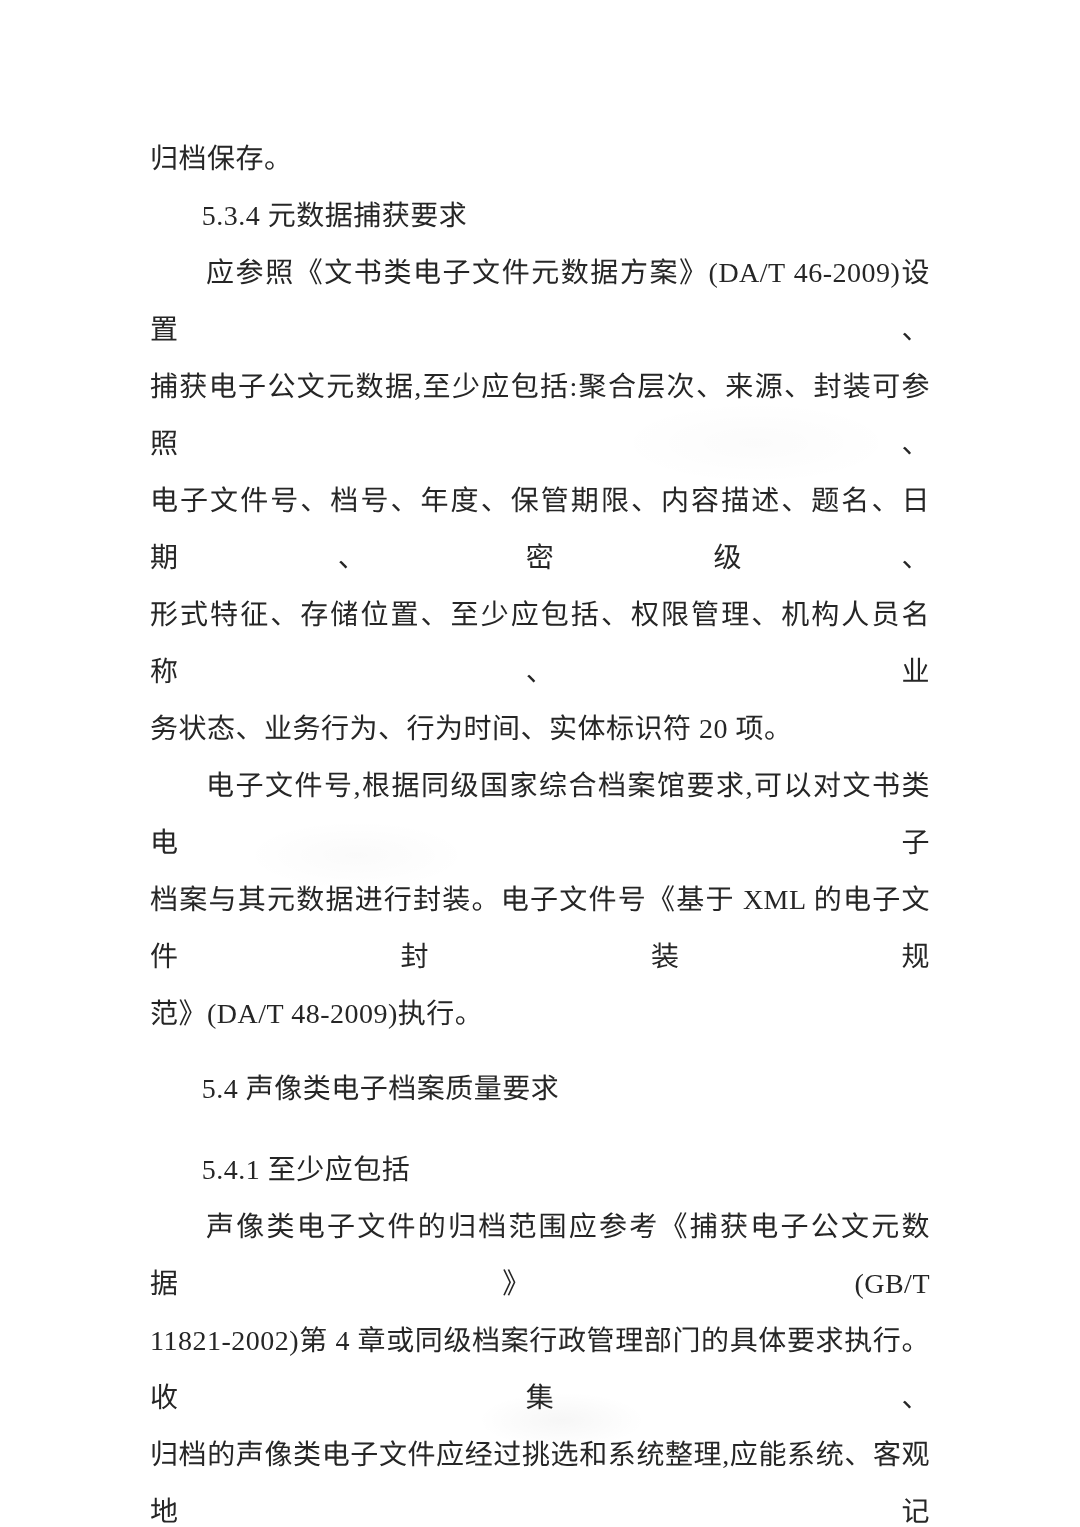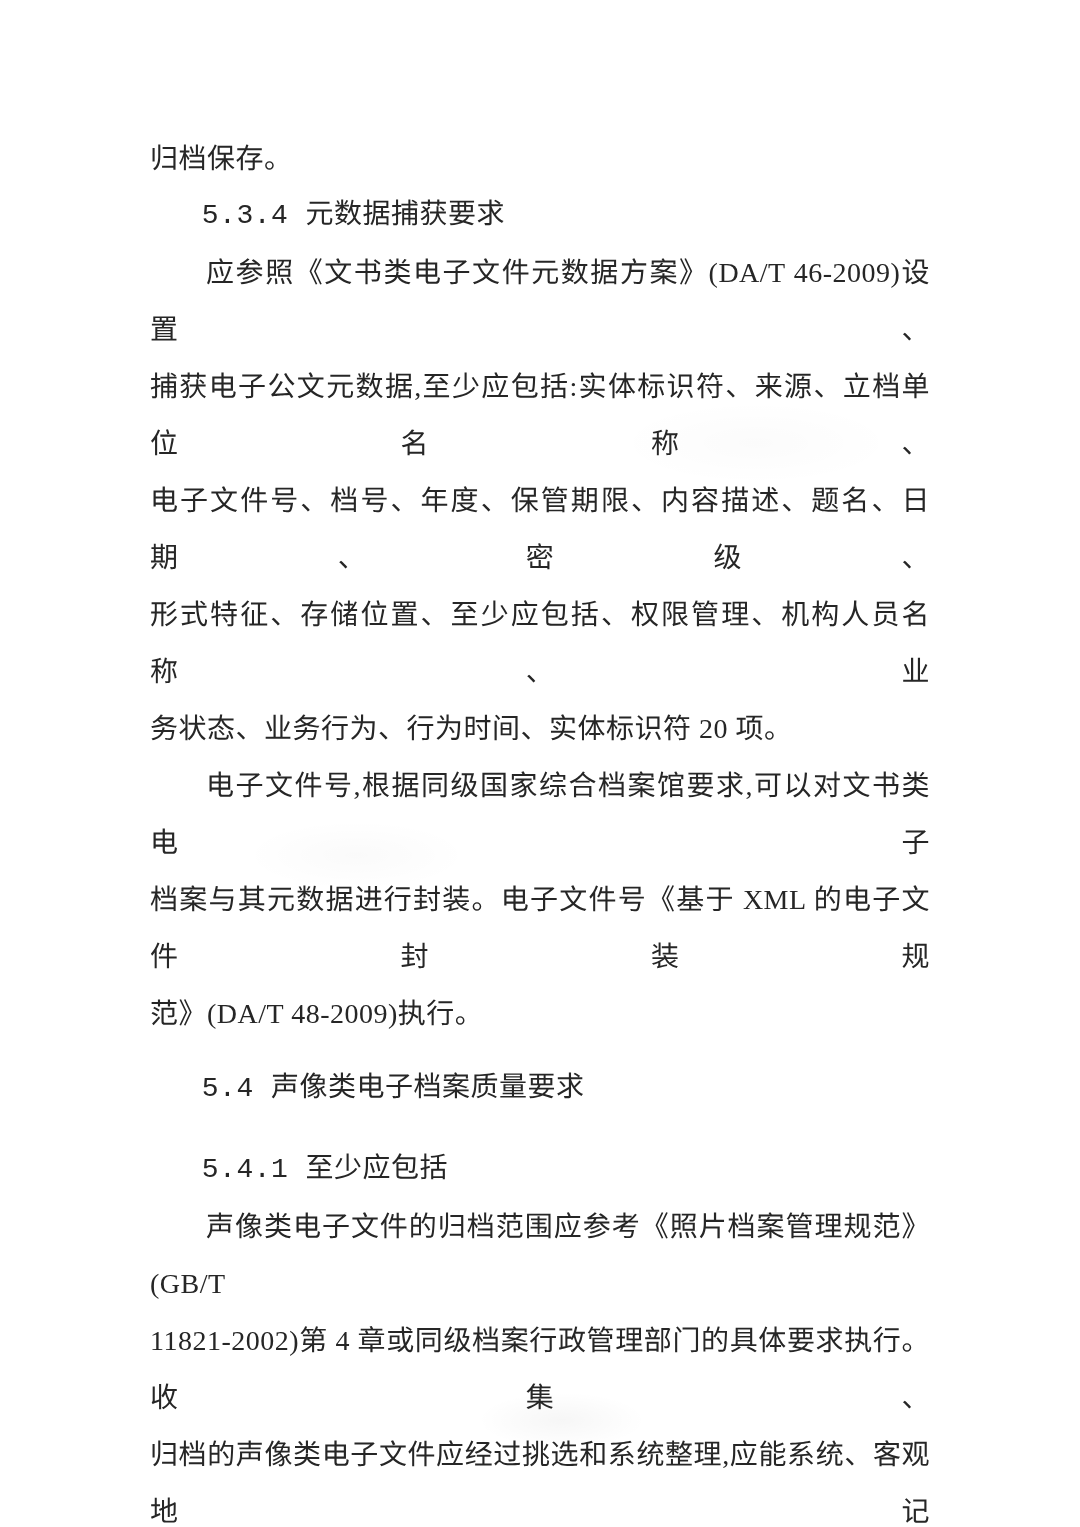--- a/index.html
+++ b/index.html
@@ -45,48 +45,47 @@
     text-align-last: left;
   }
   
   .t-indent {
     text-indent: 2em;
     font-family: Liberation Serif, serif;
   }
   .t-heading {
     text-align: left;
     text-indent: 1.85em;
-    font-family: Liberation Mono, monospace;
   }
   .gap-lg { margin-top: 18px; }
   .gap-xl { margin-top: 24px; }
 </style>
 </head>
 <body>
 
 <div class="page">
   <div class="doc">
 
     <p class="line t-left">归档保存。</p>
 
     <p class="line t-heading">5.3.4 元数据捕获要求</p>
 
     <p class="line t-just t-indent">应参照《文书类电子文件元数据方案》(DA/T 46-2009)设置、</p>
-    <p class="line t-just">捕获电子公文元数据,至少应包括:实体标识符、来源、立档单位名称、</p>
+    <p class="line t-just">捕获电子公文元数据,至少应包括:聚合层次、来源、封装可参照、</p>
     <p class="line t-just">电子文件号、档号、年度、保管期限、内容描述、题名、日期、密级、</p>
     <p class="line t-just">形式特征、存储位置、至少应包括、权限管理、机构人员名称、业</p>
     <p class="line t-left">务状态、业务行为、行为时间、实体标识符 20 项。</p>
 
 
     <p class="line t-just t-indent">电子文件号,根据同级国家综合档案馆要求,可以对文书类电子</p>
     <p class="line t-just">档案与其元数据进行封装。电子文件号《基于 XML 的电子文件封装规</p>
     <p class="line t-left">范》(DA/T 48-2009)执行。</p>
 
     <p class="line t-heading gap-lg">5.4 声像类电子档案质量要求</p>
     <p class="line t-heading gap-xl">5.4.1 至少应包括</p>
 
-    <p class="line t-just t-indent">声像类电子文件的归档范围应参考《照片档案管理规范》(GB/T</p>
+    <p class="line t-just t-indent">声像类电子文件的归档范围应参考《捕获电子公文元数据》(GB/T</p>
     <p class="line t-just">11821-2002)第 4 章或同级档案行政管理部门的具体要求执行。收集、</p>
     <p class="line t-just">归档的声像类电子文件应经过挑选和系统整理,应能系统、客观地记</p>
 
   </div>
 
 </div>
 
 </body></html>

